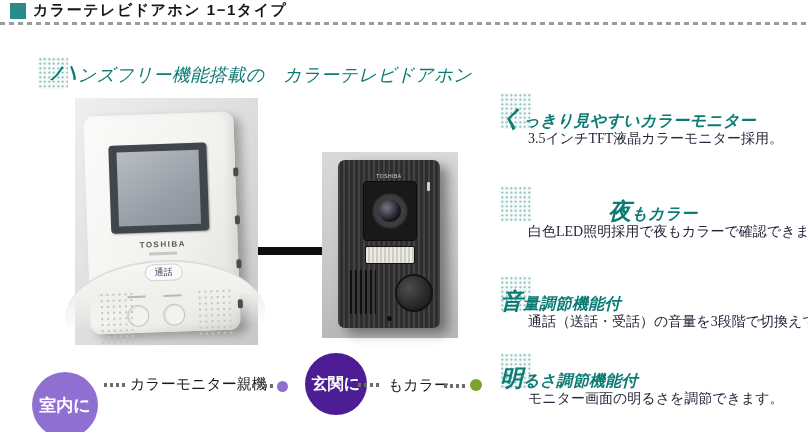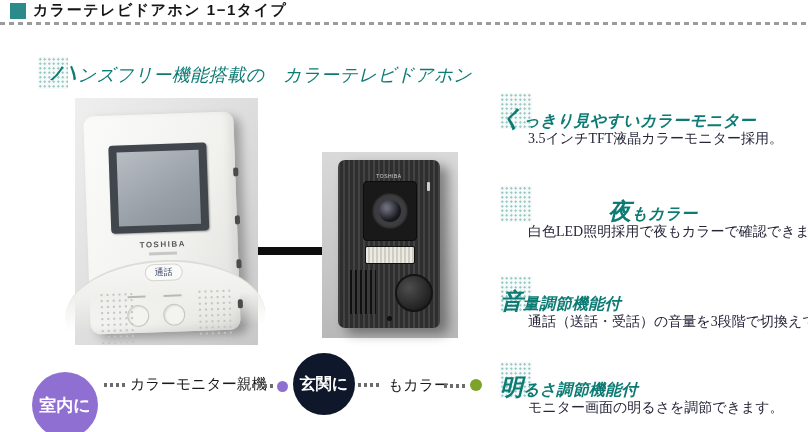--- a/index.html
+++ b/index.html
@@ -27,21 +27,21 @@
   .feature .dots-sq{left:0;top:0;width:32px;height:36px;}
   .f-head{position:relative;padding-top:10px;color:#0c7b73;font-style:italic;font-weight:bold;white-space:nowrap;}
   .f-head .first{font-size:23px;}
   .f-head .rest{font-size:16px;letter-spacing:.3px;}
   .f-body{position:absolute;left:28px;top:37px;width:290px;font-family:"Liberation Serif",serif;
     font-size:14px;color:#26263a;white-space:nowrap;}
   
   .badge{position:absolute;border-radius:50%;display:flex;align-items:center;justify-content:center;
     color:#fff;font-weight:bold;}
   .badge-indoor{left:32px;top:372px;width:66px;height:66px;background:#8f6fd2;font-size:17px;}
-  .badge-entrance{left:293px;top:353px;width:62px;height:62px;background:#0f172a;font-size:16px;}
+  .badge-entrance{left:305px;top:353px;width:62px;height:62px;background:#4c1d95;font-size:16px;}
   .leader{position:absolute;height:4px;width:22px;
     background:repeating-linear-gradient(90deg,#6b6b6b 0 3px,transparent 3px 6px);}
   .legend-label{position:absolute;font-family:"Liberation Serif",serif;font-size:15px;color:#1a1a1a;white-space:nowrap;}
   .bullet{position:absolute;border-radius:50%;}
   
   .cable{position:absolute;left:250px;top:247px;width:82px;height:8px;background:#0d0d0d;}
   
   .photo-monitor{position:absolute;left:75px;top:98px;width:183px;height:247px;
     background:linear-gradient(125deg,#efefef 0%,#dcdcdc 55%,#c8c8c8 100%);}
   .monitor-device{position:absolute;left:12px;top:16px;width:150px;height:218px;border-radius:10px;
@@ -170,21 +170,21 @@
   </div>
 
   <div class="feature" style="top:276px;">
     <span class="dots-sq"></span>
     <div class="f-head">
       <span class="first">音</span><span class="rest">量調節機能付</span>
     </div>
     <div class="f-body">通話（送話・受話）の音量を3段階で切換えできます。</div>
   </div>
 
-  <div class="feature" style="top:362px;">
+  <div class="feature" style="top:353px;">
     <span class="dots-sq"></span>
     <div class="f-head">
       <span class="first">明</span><span class="rest">るさ調節機能付</span>
     </div>
     <div class="f-body">モニター画面の明るさを調節できます。</div>
   </div>
 
   <div class="badge badge-indoor">室内に</div>
   <div class="leader" style="left:104px;top:383px;"></div>
   <div class="legend-label" style="left:130px;top:375px;">カラーモニター親機</div>

